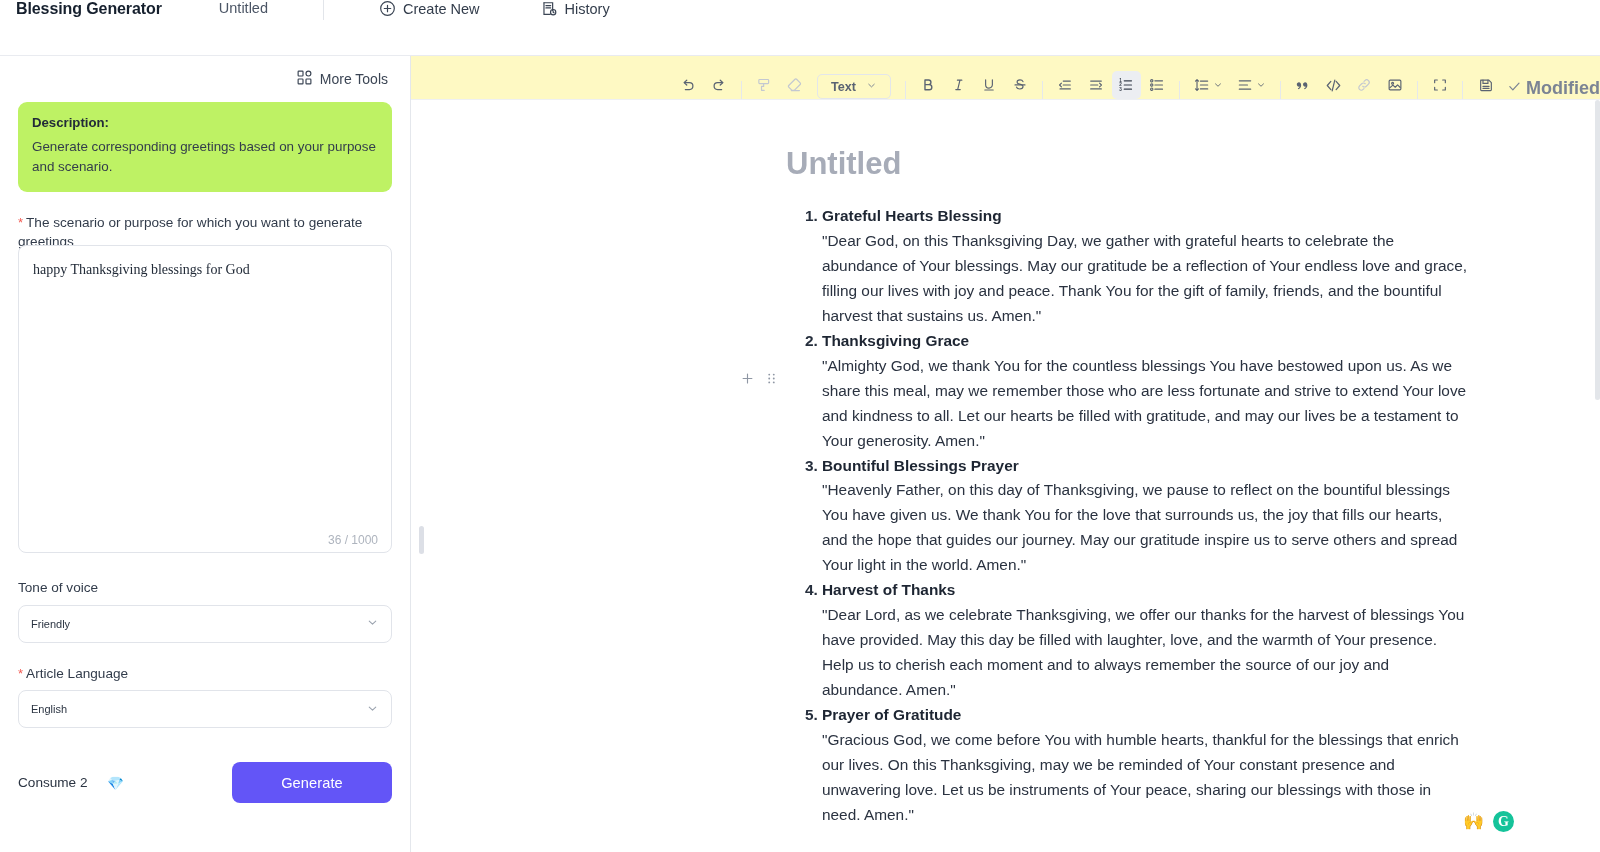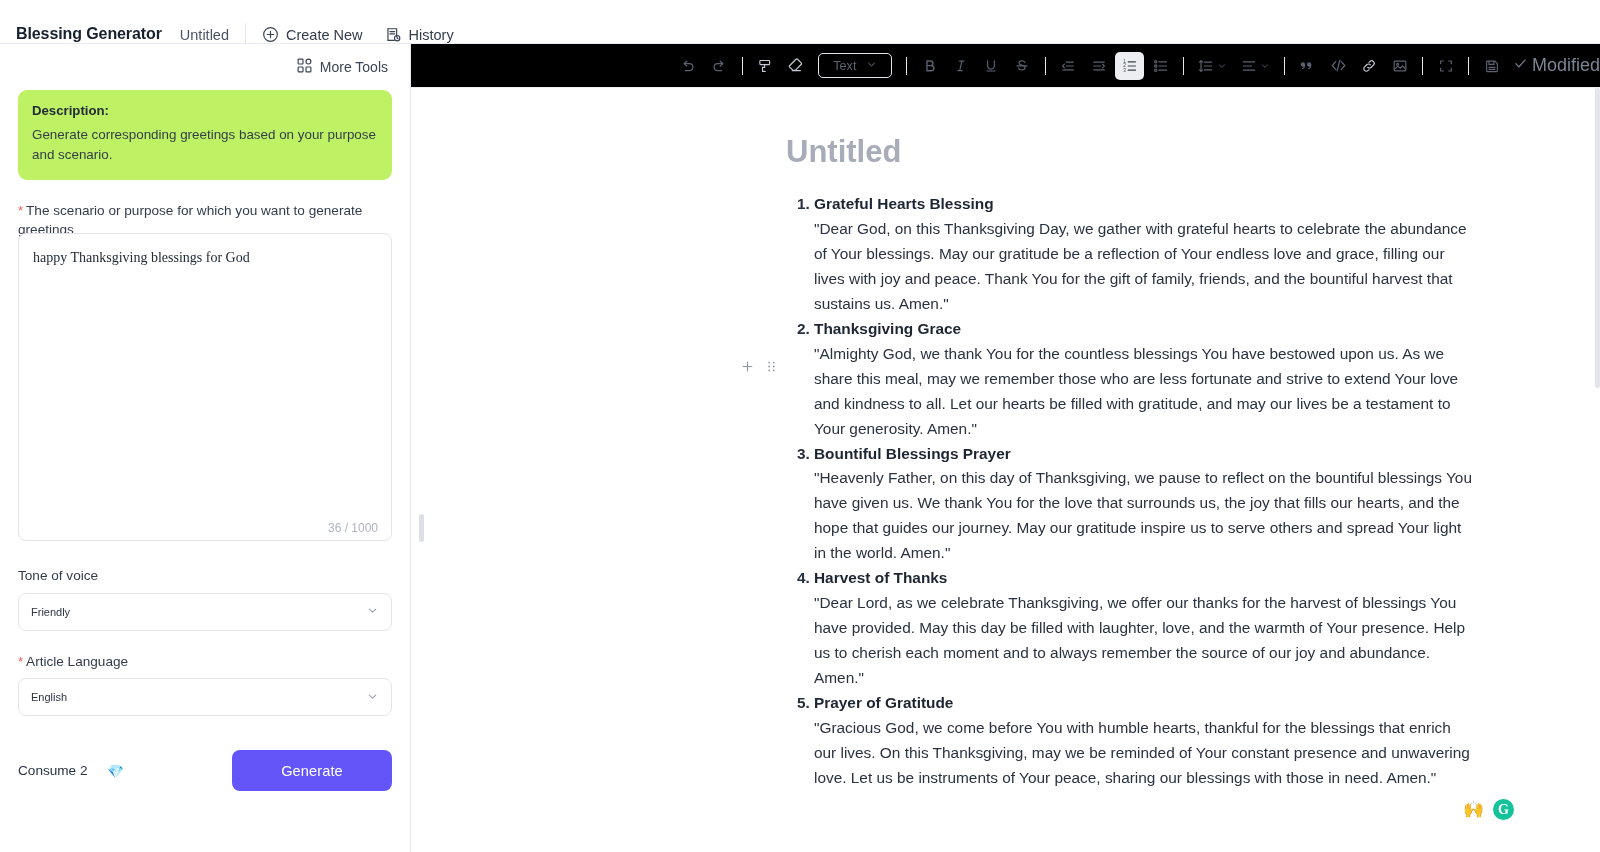--- a/index.html
+++ b/index.html
@@ -6,28 +6,29 @@
   html, body {
     width: 1600px; height: 852px;
     font-family: "Liberation Sans", sans-serif;
     background: #ffffff;
     color: #1f2430;
     overflow: hidden;
   }
 
   
   #topbar {
-    height: 44px;
+    height: 56px;
     display: flex;
-    align-items: flex-end;
+    align-items: flex-start;
     padding: 0 0 0 16px;
     border-bottom: 1px solid #e9ebf0;
     background: #fff;
     position: relative;
     z-index: 5;
+    gap: 39px;
   }
   #app-title {
     font-size: 16px; font-weight: 700; color: #16202e;
     letter-spacing: -0.1px;
   }
   #doc-name {
     font-size: 14.5px; color: #4b5565; margin-left: 18px;
   }
   .tb-divider {
     width: 1px; height: 20px; background: #e2e5ea; margin: 0 16px;
@@ -143,25 +144,26 @@
 
   
   #editor-pane {
     flex: 1;
     display: flex; flex-direction: column;
     background: #fff;
     overflow: hidden;
   }
   #editor-toolbar {
     height: 44px;
-    display: flex; align-items: center;
+    display: flex; align-items: flex-end;
     padding-left: 262px;
     gap: 0px;
     border-bottom: 1px solid #eef0f3;
-    background: #000000;
+    background: #fef9c3;
+    font-weight: bold;
   }
   .tbtn {
     width: 30px; height: 28px;
     display: flex; align-items: center; justify-content: center;
     border-radius: 5px; cursor: pointer;
     color: #5a6372;
     margin: 0 1px;
   }
   .tbtn.disabled { color: #c3c8d1; cursor: default; }
   .tbtn.active { background: #eceef2; color: #39414f; }
@@ -191,21 +193,21 @@
   #doc-body {
     padding: 46px 120px 40px 345px;
     position: relative;
   }
   #doc-title {
     font-size: 31px; font-weight: 700; color: #a7acb8;
     margin-bottom: 22px;
     margin-left: 30px;
   }
   ol#blessing-list {
-    margin: 4px; padding-left: 54px;
+    margin: 12px; padding-left: 54px;
     font-size: 15.4px;
     color: #262f3d;
   }
   ol#blessing-list > li {
     margin-bottom: 0px;
   }
   ol#blessing-list > li::marker {
     font-weight: 700;
     color: #262f3d;
   }

